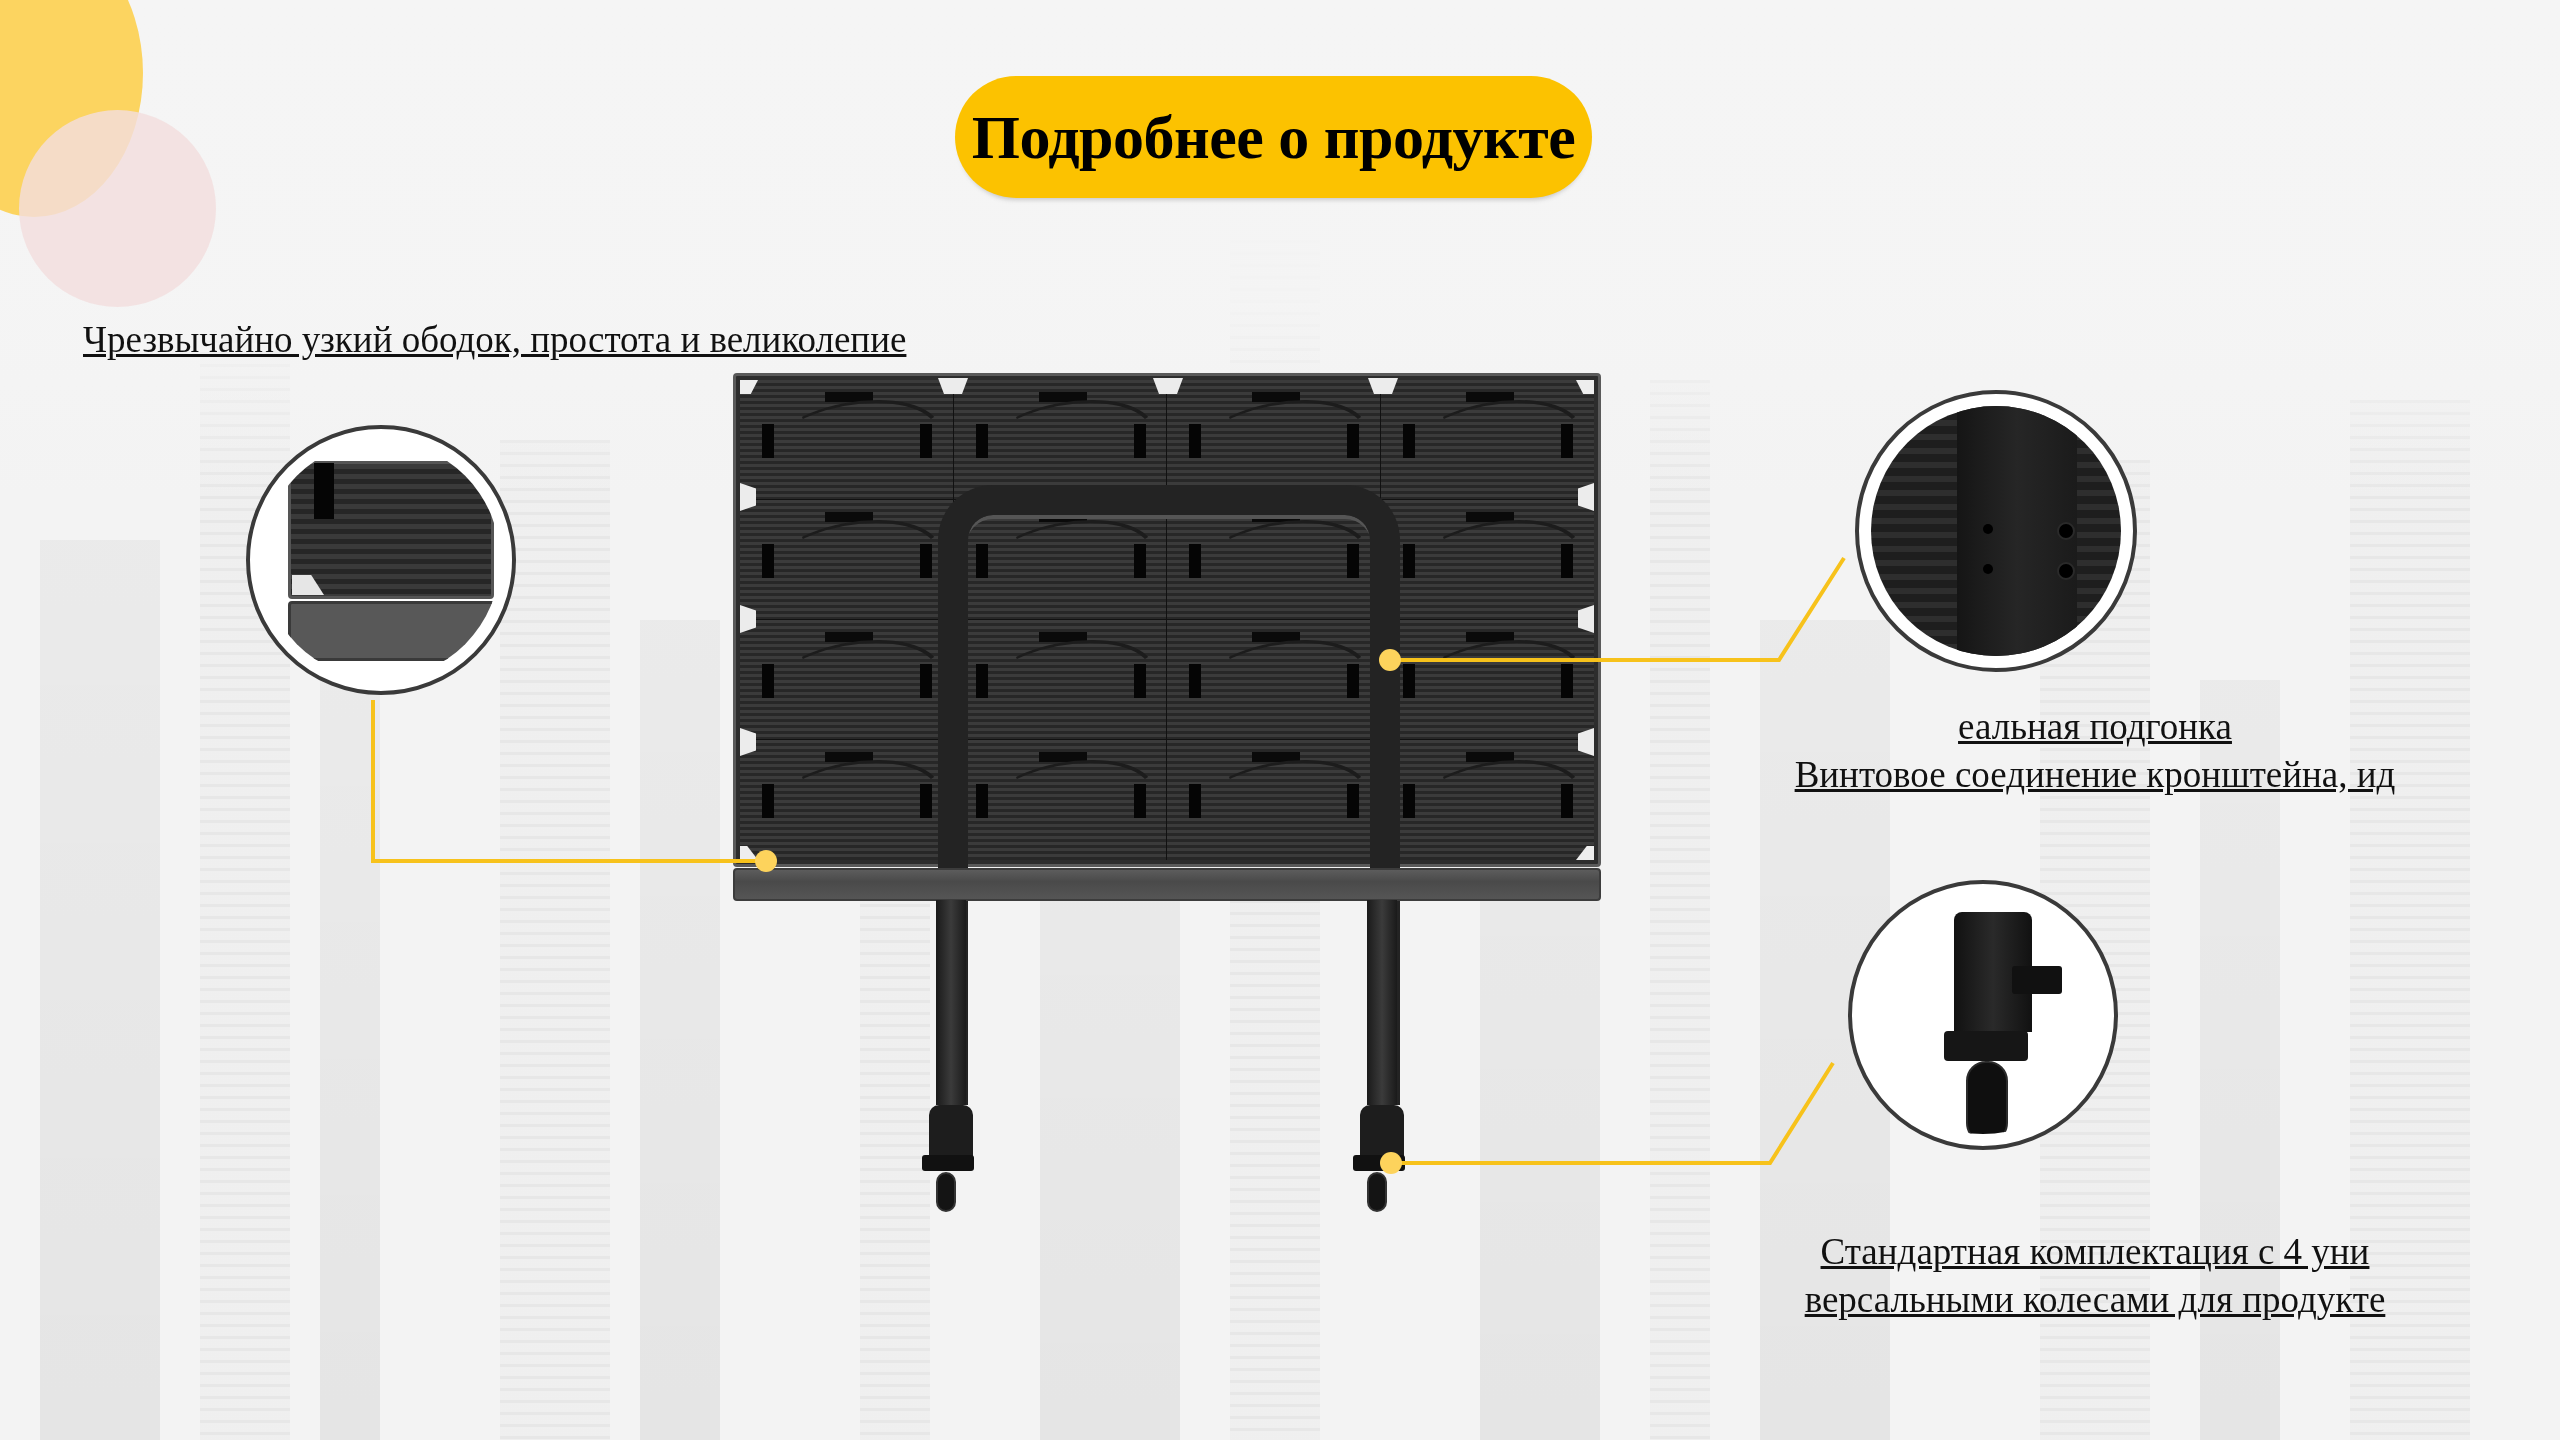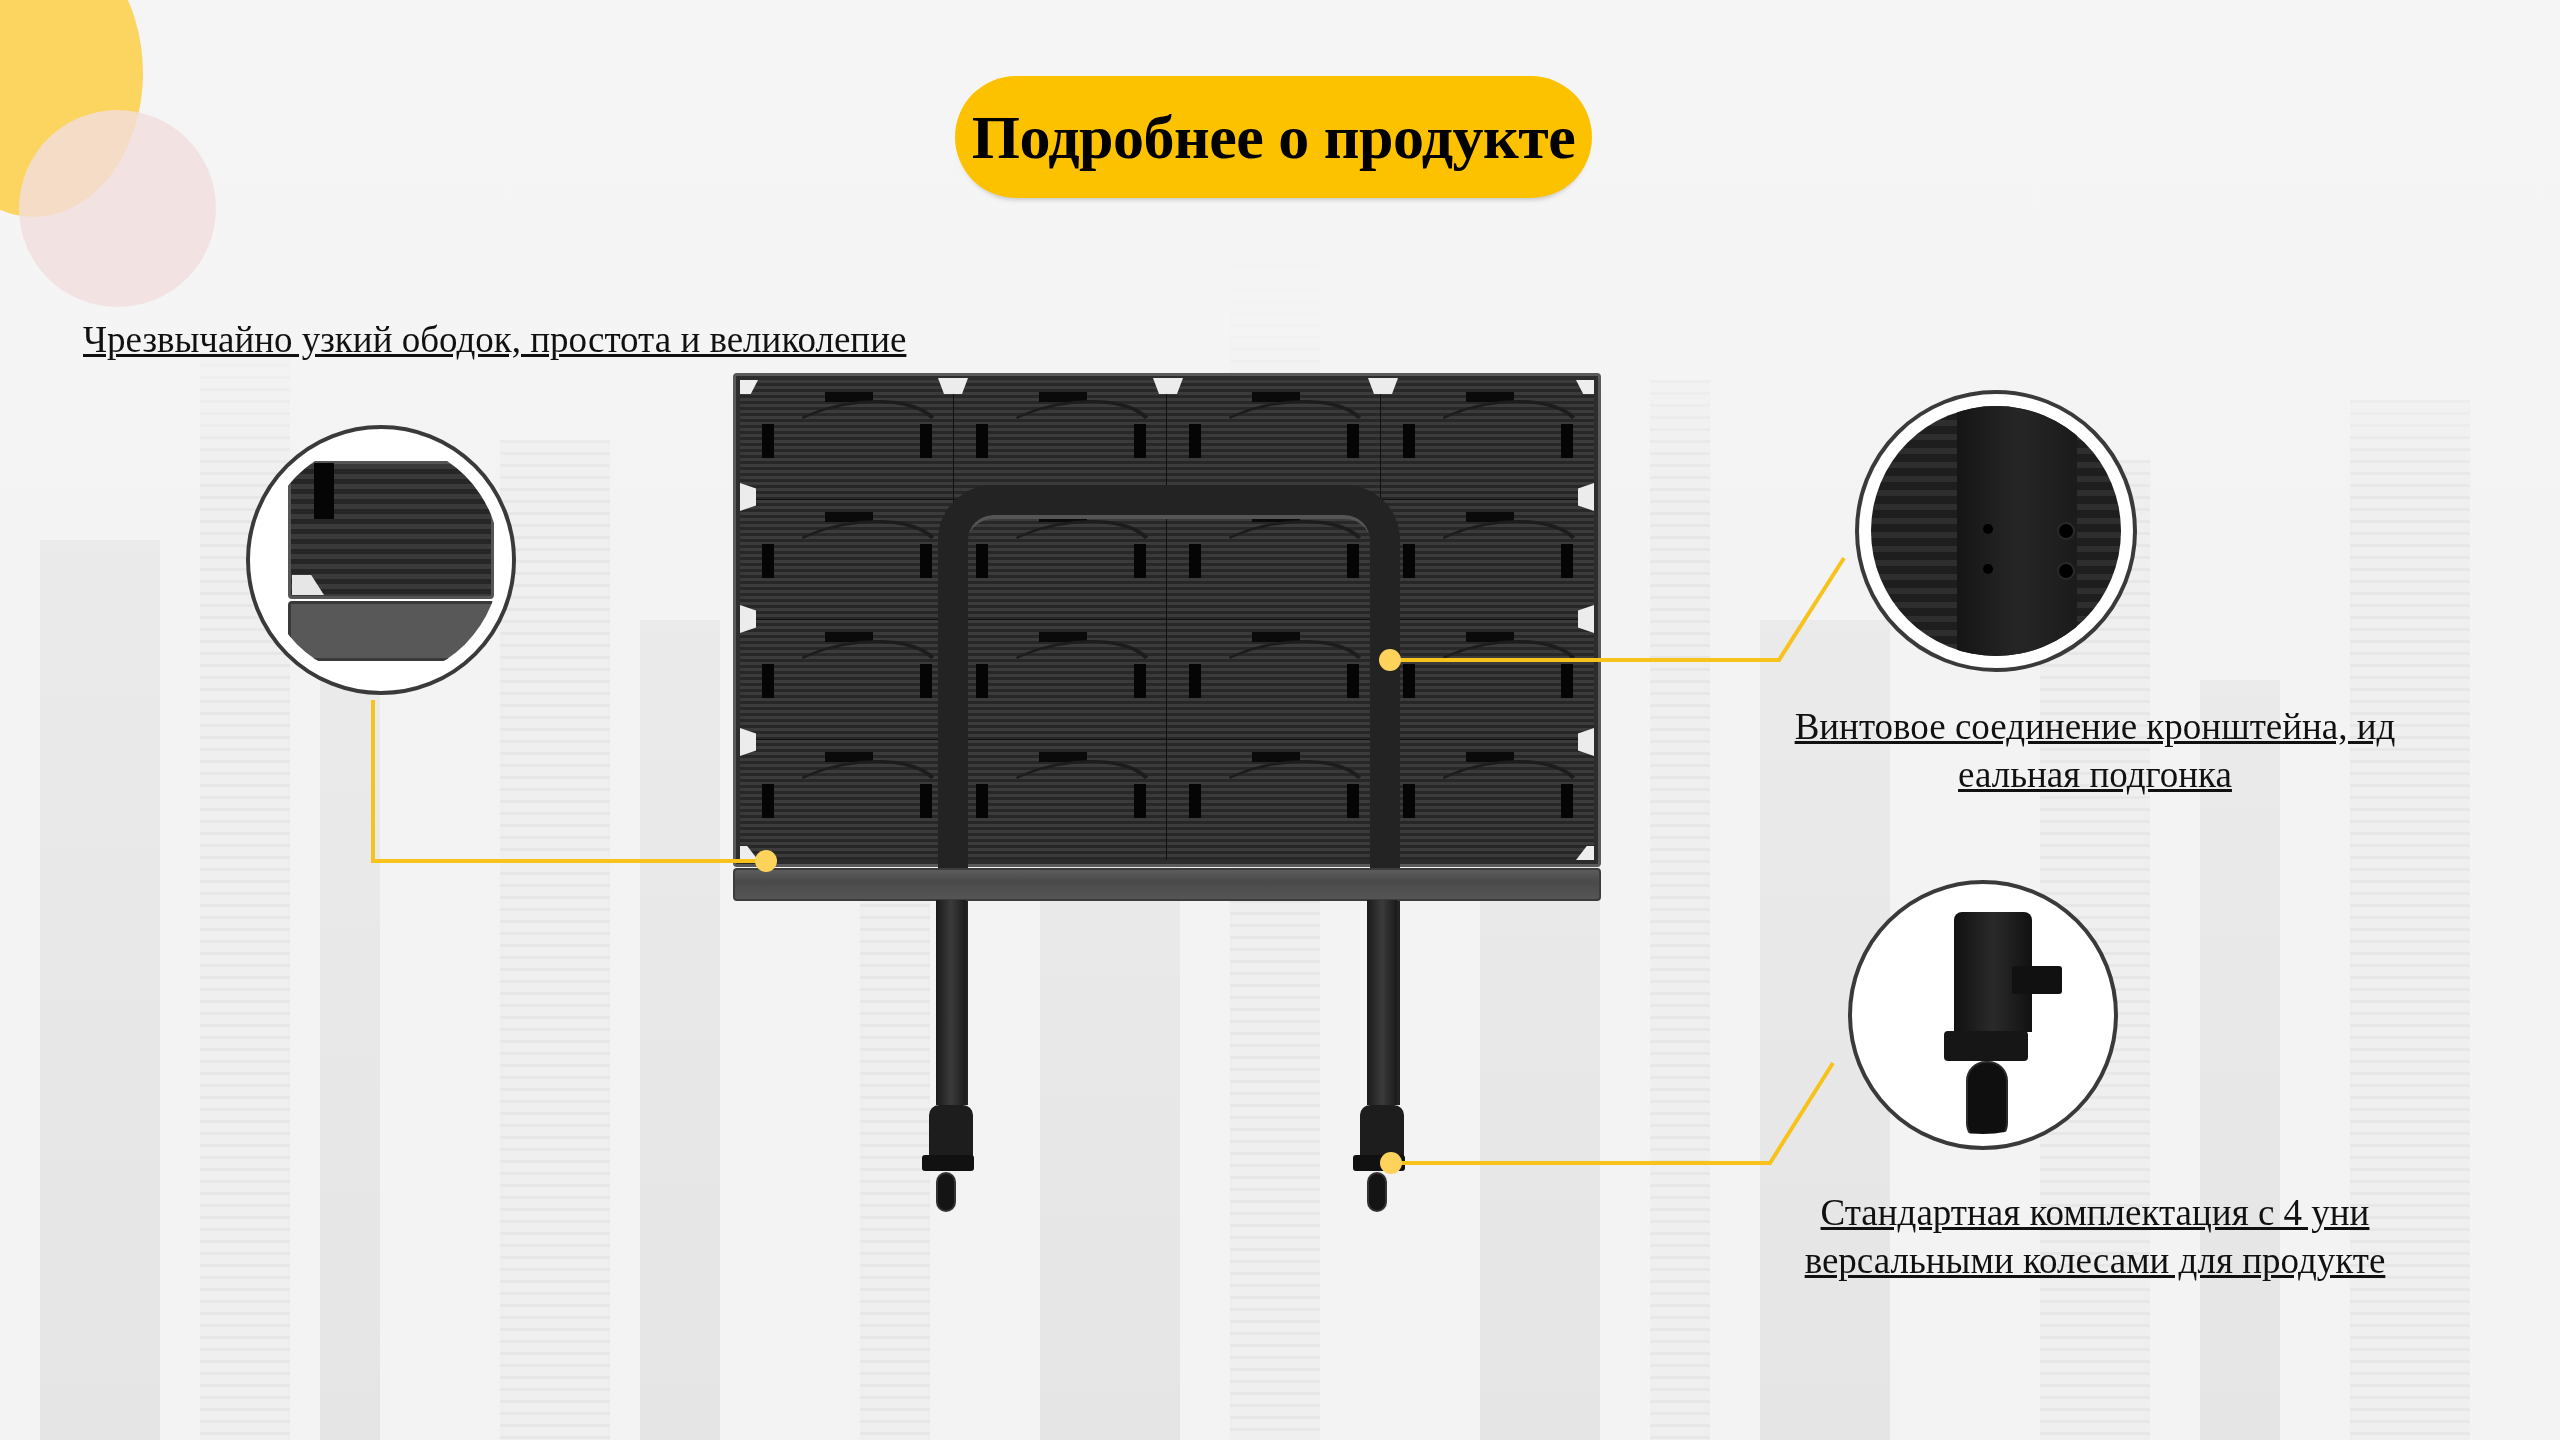--- a/index.html
+++ b/index.html
@@ -22,21 +22,21 @@
     position: absolute; left: 955px; top: 76px; width: 637px; height: 122px;
     background: #fcc200; border-radius: 61px;
     display: flex; align-items: center; justify-content: center;
     box-shadow: 0 6px 4px -4px rgba(120,120,120,0.35);
   }
   .title-pill span { font-size: 62px; color: #000000; font-weight: bold; letter-spacing: -0.5px; }
 
   .caption { position: absolute; color: #111; font-size: 37px; line-height: 48px; text-decoration: underline; }
   .caption-left { left: 83px; top: 316px; white-space: nowrap; }
   .caption-right1 { left: 1735px; top: 703px; width: 720px; text-align: center; }
-  .caption-right2 { left: 1735px; top: 1189px; width: 720px; text-align: center; }
+  .caption-right2 { left: 1735px; top: 1228px; width: 720px; text-align: center; }
 
   .callout {
     position: absolute; border-radius: 50%; border: 4px solid #3a3a3a;
     background: #fff; overflow: hidden; box-sizing: border-box;
   }
   .callout-left { left: 246px; top: 425px; width: 270px; height: 270px; }
   .callout-right1 { left: 1855px; top: 390px; width: 282px; height: 282px; }
   .callout-right2 { left: 1848px; top: 880px; width: 270px; height: 270px; }
   .callout .inner { position: absolute; inset: 12px; border-radius: 50%; overflow: hidden; }
 
@@ -100,22 +100,22 @@
 
 <div class="deco-circle deco-yellow"></div>
 <div class="deco-circle deco-pink"></div>
 
 <div class="title-pill">
   <span>Подробнее о продукте</span>
 </div>
 
 <div class="caption caption-left">Чрезвычайно узкий ободок, простота и великолепие</div>
 <div class="caption caption-right1">
+  <div>еальная подгонка</div>
   <div>Винтовое соединение кронштейна, ид</div>
-  <div>еальная подгонка</div>
 </div>
 <div class="caption caption-right2">
   <div>Стандартная комплектация с 4 уни</div>
   <div>версальными колесами для продукте</div>
 </div>
 
 <div class="callout callout-left">
   <div class="inner">
     <div class="ribs" style="position:absolute;left:26px;top:20px;width:200px;height:132px;border:3px solid #555;border-radius:4px;"></div>
     <div style="position:absolute;left:52px;top:22px;width:20px;height:56px;background:#050505;"></div>

